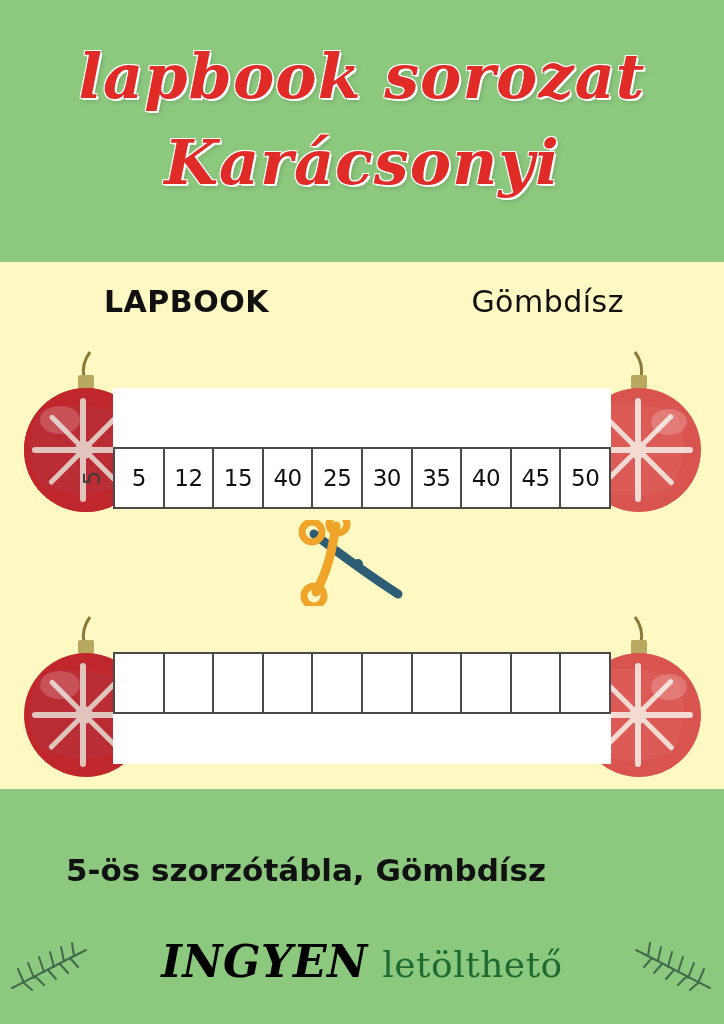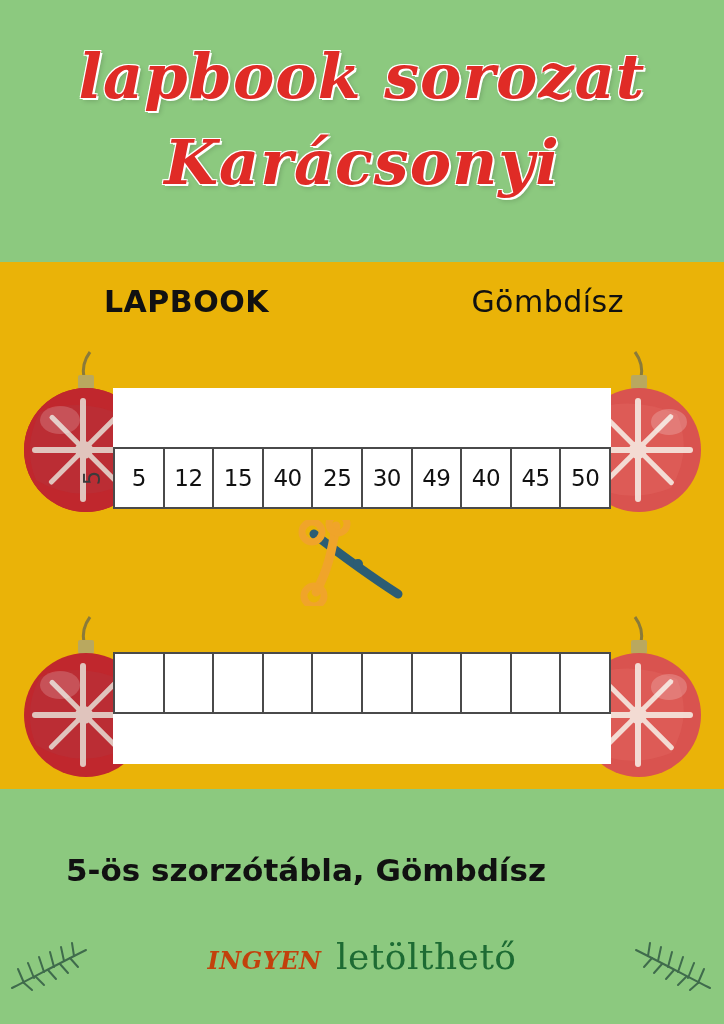--- a/index.html
+++ b/index.html
@@ -60,21 +60,21 @@
       3px 3px 5px rgba(0,0,0,0.18);
     white-space: nowrap;
   }
 
   
   .content {
     position: absolute;
     left: 0; top: 262px;
     width: 724px;
     height: 527px;
-    background: #eab308;
+    background: #fef9c3;
   }
 
   .label-row {
     position: absolute;
     left: 0; top: 22px;
     width: 724px;
     height: 44px;
   }
   .label-left {
     position: absolute;
@@ -185,22 +185,22 @@
     position: absolute;
     left: 0; top: 936px;
     width: 724px;
     text-align: center;
     white-space: nowrap;
   }
   .free-strong {
     font-family: "DejaVu Serif", serif;
     font-weight: bold;
     font-style: italic;
-    font-size: 24px;
-    color: #c2410c;
+    font-size: 44px;
+    color: #000000;
     letter-spacing: 0.5px;
   }
   .free-light {
     font-family: "DejaVu Serif", serif;
     font-size: 36px;
     color: #1d6b33;
     letter-spacing: 0.5px;
     margin-left: 10px;
   }
 
@@ -322,21 +322,21 @@
 
     <div class="side-five">5</div>
 
     <div class="cells cells-1">
       <div class="cell">5</div>
       <div class="cell">12</div>
       <div class="cell">15</div>
       <div class="cell">40</div>
       <div class="cell">25</div>
       <div class="cell">30</div>
-      <div class="cell">49</div>
+      <div class="cell">35</div>
       <div class="cell">40</div>
       <div class="cell">45</div>
       <div class="cell">50</div>
     </div>
 
     <svg class="scissors" viewBox="0 0 130 86">
       <g>
         <path d="M22 14 C48 34 78 56 106 74" stroke="#2c5d74" stroke-width="9" stroke-linecap="round" fill="none"></path>
         <path d="M34 10 C40 34 58 56 100 78" stroke="#2c5d74" stroke-width="9" stroke-linecap="round" fill="none" opacity="0"></path>
         <path d="M42 8 C34 30 40 54 30 76" stroke="#2c5d74" stroke-width="0" fill="none"></path>

